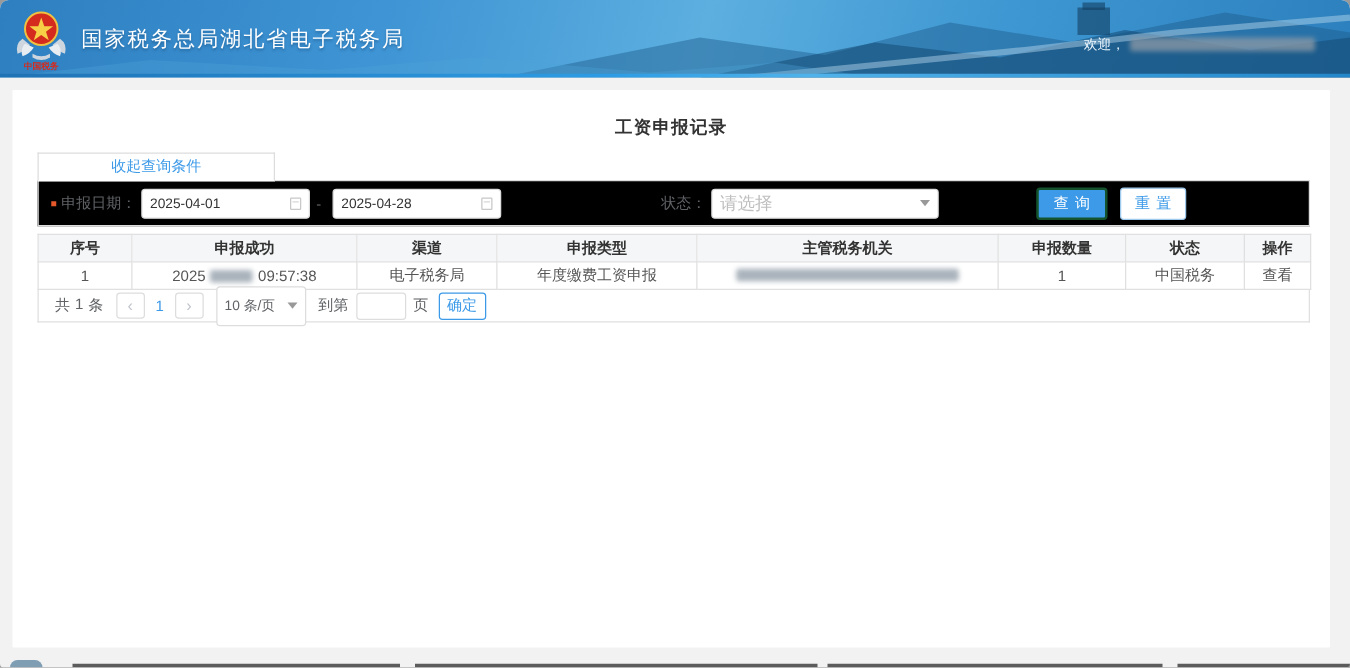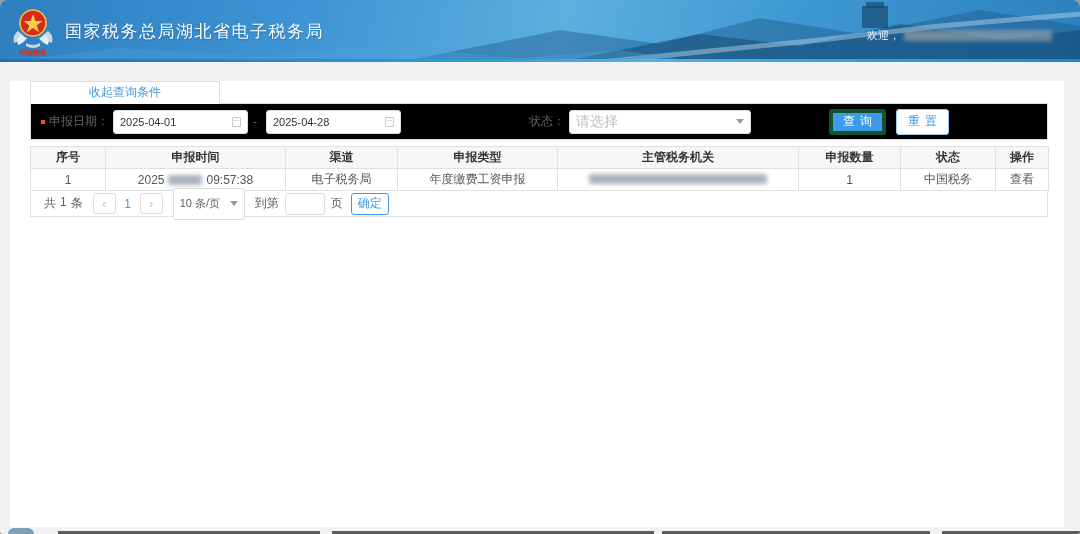--- a/index.html
+++ b/index.html
@@ -51,21 +51,21 @@
   .date-box{ width:135px; margin-left:4px; }
   .date-box input{ border:none; outline:none; width:100px; font-size:11px; color:#333; font-family:inherit; background:transparent; }
   .cal-icon{ width:9px; height:10px; border:1px solid #c8c8c8; border-radius:1px; position:relative; }
   .cal-icon::before{ content:""; position:absolute; left:1px; right:1px; top:2px; height:1px; background:#d8d8d8; }
   .range-sep{ font-size:12px; color:#606266; margin:0 5px; }
   .status-label{ margin-left:128px; }
   .select-box{ width:182px; margin-left:4px; cursor:pointer; }
   .placeholder{ font-size:14px; color:#bfbfbf; }
   .caret{ width:0; height:0; border-left:4px solid transparent; border-right:4px solid transparent; border-top:5px solid #999; }
   .btn{ height:26px; border-radius:3px; font-size:12px; display:flex; align-items:center; justify-content:center; cursor:pointer; font-family:inherit; }
-  .btn-query{ width:57px; background:#3d9ae8; color:#fff; border:4px solid #14532d; margin-left:78px; letter-spacing:5px; text-indent:5px; }
+  .btn-query{ width:57px; background:#3d9ae8; color:#fff; border:2px solid #14532d; margin-left:78px; letter-spacing:5px; text-indent:5px; }
   .btn-reset{ width:53px; background:#fff; color:#3d9ae8; border:1px solid #9ec9ef; margin-left:10px; letter-spacing:5px; text-indent:5px; }
 
   
   table.records{ margin-top:6px; border-collapse:collapse; table-layout:fixed; width:1018px; }
   table.records th, table.records td{ border:1px solid #e0e0e0; height:22px; font-size:12px; padding:0 8px; overflow:hidden; white-space:nowrap; }
   table.records th{ background:#f5f6f7; color:#333; font-weight:600; text-align:center; }
   table.records td{ color:#555; text-align:center; background:#fff; }
   td.al, th.al{ text-align:left; }
   .status-ok{ color:#44cc77; }
   .link{ color:#3d9ae8; cursor:pointer; }
@@ -125,20 +125,21 @@
     </div>
     <div class="welcome">
       <span class="welcome-label">欢迎，</span>
       <span class="redact redact-name"></span>
     </div>
     <div class="header-shine"></div>
   </div>
 
   <div class="page-body">
     <div class="panel">
+      <div class="page-title">工资申报记录</div>
 
       <div class="content">
 
         <div class="tab-row">
           <div class="collapse-tab">收起查询条件</div>
         </div>
 
         <div class="filter-box">
           <span class="req-dot"></span>
           <span class="f-label">申报日期：</span>
@@ -169,21 +170,21 @@
               <col style="width:112px">
               <col style="width:160px">
             <col style="width:241px">
               <col style="width:102px">
               <col style="width:95px">
               <col style="width:53px">
           </colgroup>
           <thead>
             <tr>
               <th>序号</th>
-              <th>申报时间</th>
+              <th>申报成功</th>
               <th>渠道</th>
               <th>申报类型</th>
               <th>主管税务机关</th>
               <th>申报数量</th>
               <th>状态</th>
               <th>操作</th>
             </tr>
           </thead>
           <tbody>
             <tr>

